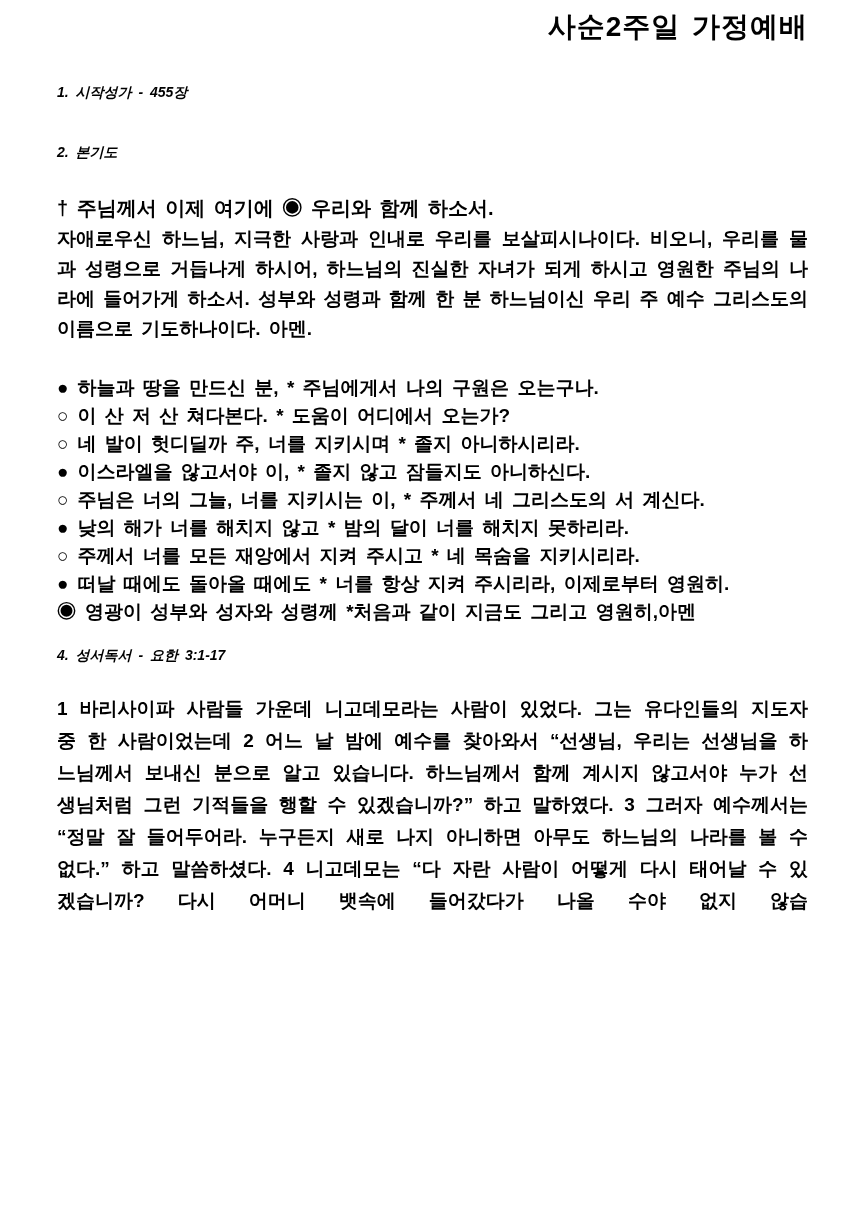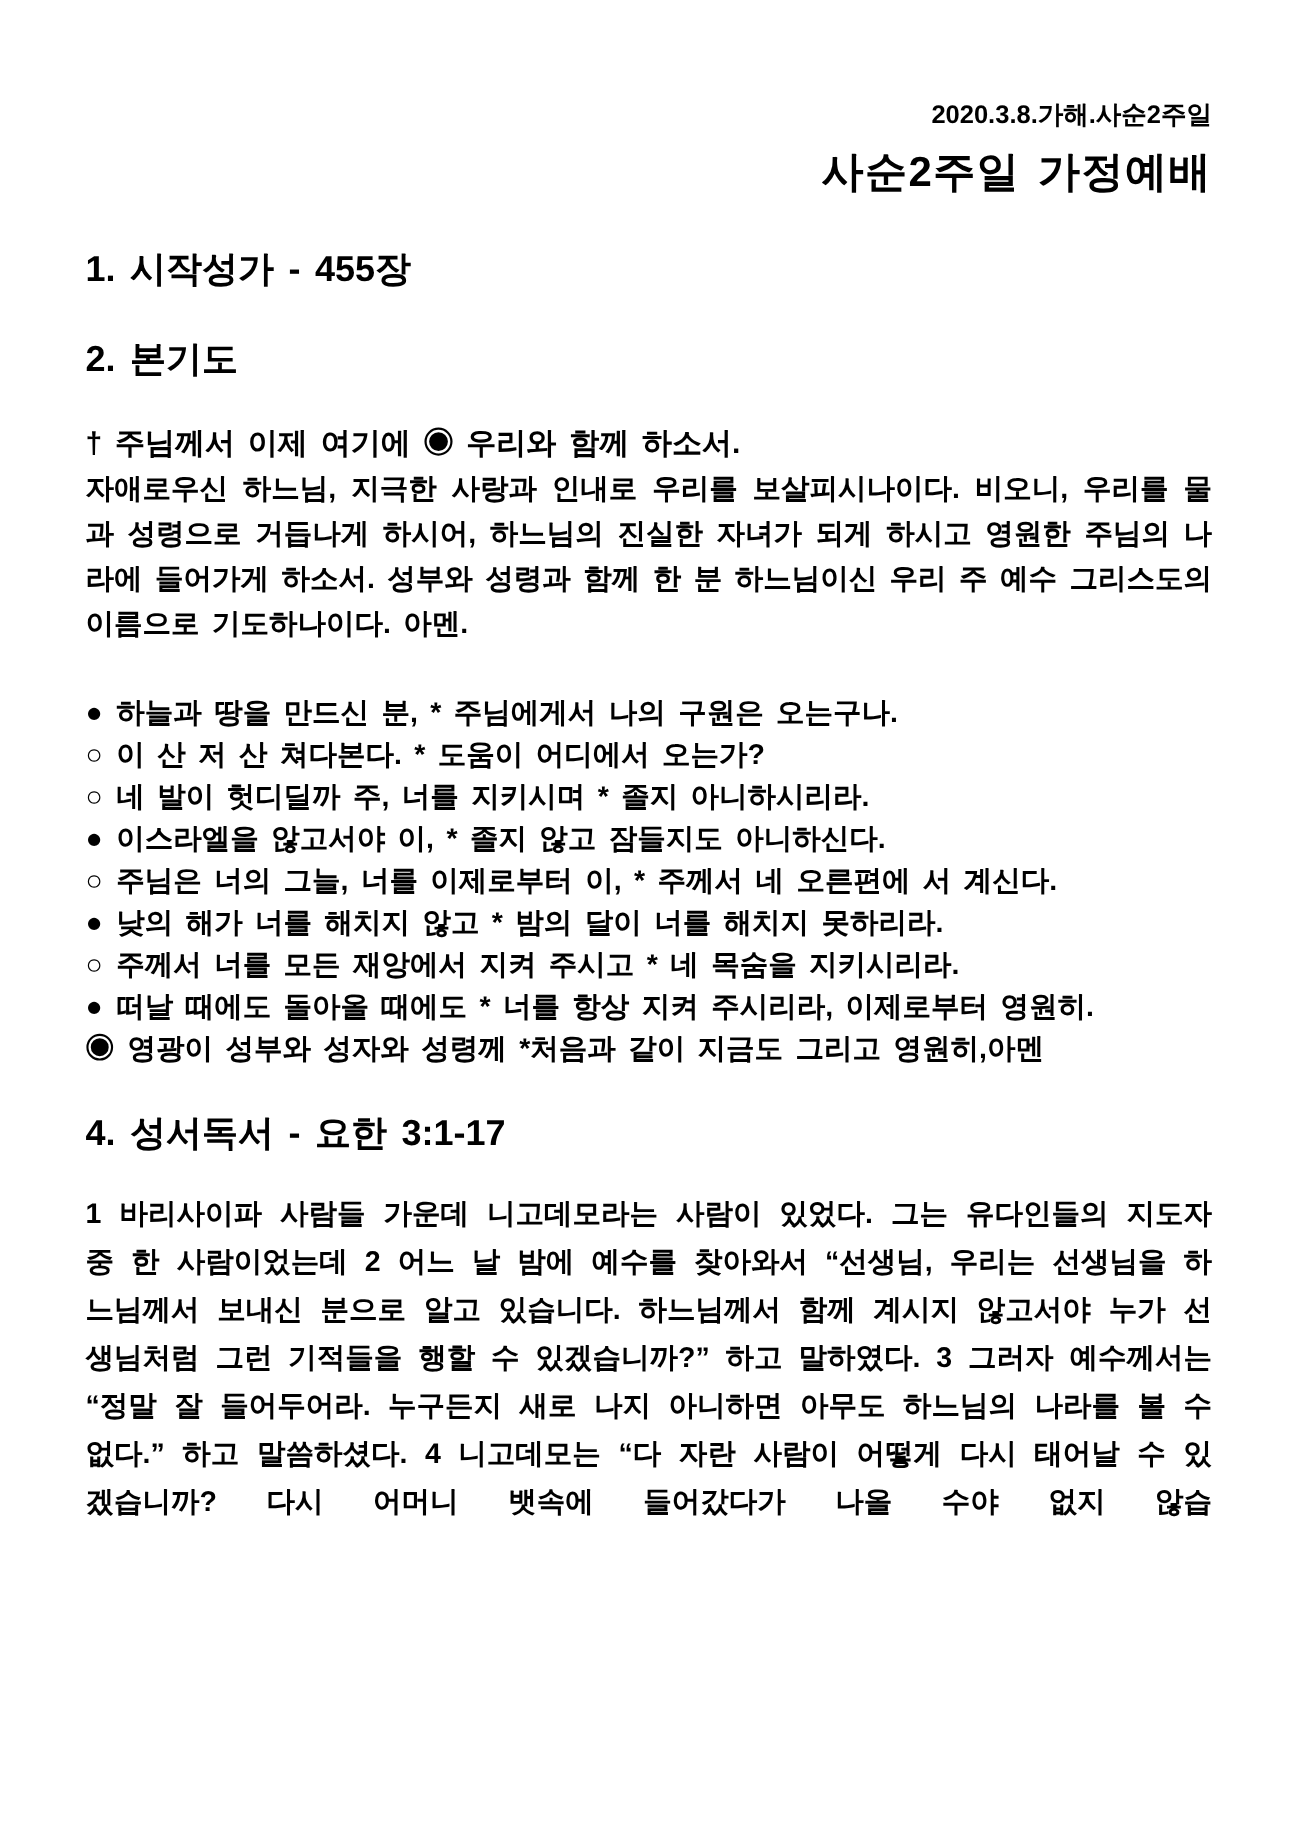--- a/index.html
+++ b/index.html
@@ -28,28 +28,29 @@
     text-align: right;
   }
   .doc-title {
     margin: 10px 0 0 0;
     font-size: 28px;
     line-height: 34px;
     text-align: right;
     letter-spacing: 1px;
   }
   .heading {
-    font-size: 24px;
+    font-size: 14px;
     line-height: 24px;
     white-space: nowrap;
+    font-style: italic;
   }
   .heading.s1 { margin-top: 36px; }
   .heading.s2 { margin-top: 36px; }
   .heading.s3 { margin-top: 22px; }
-  .heading.s4 { margin-top: 30px; }
+  .heading.s4 { margin-top: 17px; }
   .versicle {
     margin-top: 32px;
     font-size: 20px;
     line-height: 24px;
     white-space: nowrap;
   }
   .call {
     margin-top: 30px;
     font-size: 19px;
     line-height: 24px;
@@ -81,40 +82,39 @@
     text-align: justify;
     text-align-last: justify;
     word-spacing: 5px;
   }
 </style>
 </head>
 <body>
 
 <div class="page">
 
-  <div class="date-line">2020.3.8.가해.사순2주일</div>
 
   <h1 class="doc-title">사순2주일 가정예배</h1>
 
   <div class="heading s1">1. 시작성가 - 455장</div>
 
   <div class="heading s2">2. 본기도</div>
 
   <div class="versicle">† 주님께서 이제 여기에 ◉ 우리와 함께 하소서.</div>
 
 
   <p class="para">자애로우신 하느님, 지극한 사랑과 인내로 우리를 보살피시나이다. 비오니, 우리를 물과 성령으로 거듭나게 하시어, 하느님의 진실한 자녀가 되게 하시고 영원한 주님의 나라에 들어가게 하소서. 성부와 성령과 함께 한 분 하느님이신 우리 주 예수 그리스도의 이름으로 기도하나이다. 아멘.</p>
 
 
   <ul class="psalm">
     <li><span class="marker">●</span><span>하늘과 땅을 만드신 분, * 주님에게서 나의 구원은 오는구나.</span></li>
     <li><span class="marker">○</span><span>이 산 저 산 쳐다본다. * 도움이 어디에서 오는가?</span></li>
     <li><span class="marker">○</span><span>네 발이 헛디딜까 주, 너를 지키시며 * 졸지 아니하시리라.</span></li>
     <li><span class="marker">●</span><span>이스라엘을 않고서야 이, * 졸지 않고 잠들지도 아니하신다.</span></li>
-    <li><span class="marker">○</span><span>주님은 너의 그늘, 너를 이제로부터 이, * 주께서 네 오른편에 서 계신다.</span></li>
+    <li><span class="marker">○</span><span>주님은 너의 그늘, 너를 지키시는 이, * 주께서 네 그리스도의 서 계신다.</span></li>
     <li><span class="marker">●</span><span>낮의 해가 너를 해치지 않고 * 밤의 달이 너를 해치지 못하리라.</span></li>
     <li><span class="marker">○</span><span>주께서 너를 모든 재앙에서 지켜 주시고 * 네 목숨을 지키시리라.</span></li>
     <li><span class="marker">●</span><span>떠날 때에도 돌아올 때에도 * 너를 항상 지켜 주시리라, 이제로부터 영원히.</span></li>
     <li><span class="marker">◉</span><span>영광이 성부와 성자와 성령께 *처음과 같이 지금도 그리고 영원히,아멘</span></li>
   </ul>
 
   <div class="heading s4">4. 성서독서 - 요한 3:1-17</div>
 
   <p class="para scripture">1 바리사이파 사람들 가운데 니고데모라는 사람이 있었다. 그는 유다인들의 지도자 중 한 사람이었는데 2 어느 날 밤에 예수를 찾아와서 “선생님, 우리는 선생님을 하느님께서 보내신 분으로 알고 있습니다. 하느님께서 함께 계시지 않고서야 누가 선생님처럼 그런 기적들을 행할 수 있겠습니까?” 하고 말하였다. 3 그러자 예수께서는 “정말 잘 들어두어라. 누구든지 새로 나지 아니하면 아무도 하느님의 나라를 볼 수 없다.” 하고 말씀하셨다. 4 니고데모는 “다 자란 사람이 어떻게 다시 태어날 수 있겠습니까? 다시 어머니 뱃속에 들어갔다가 나올 수야 없지 않습</p>
 

